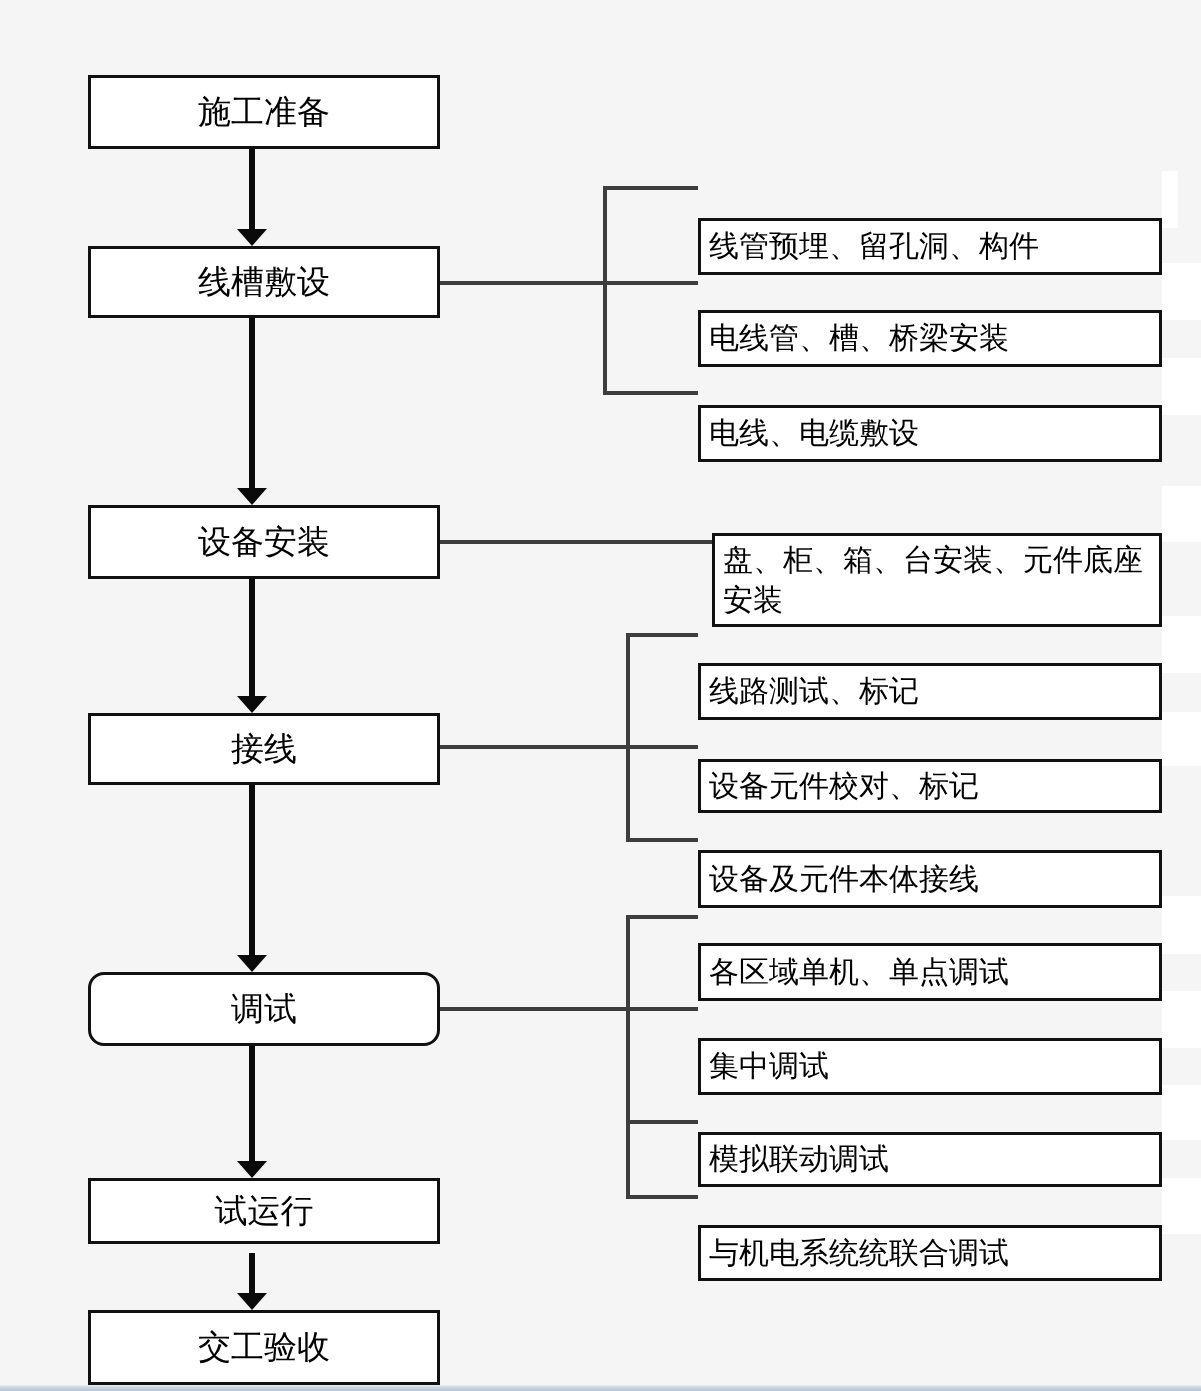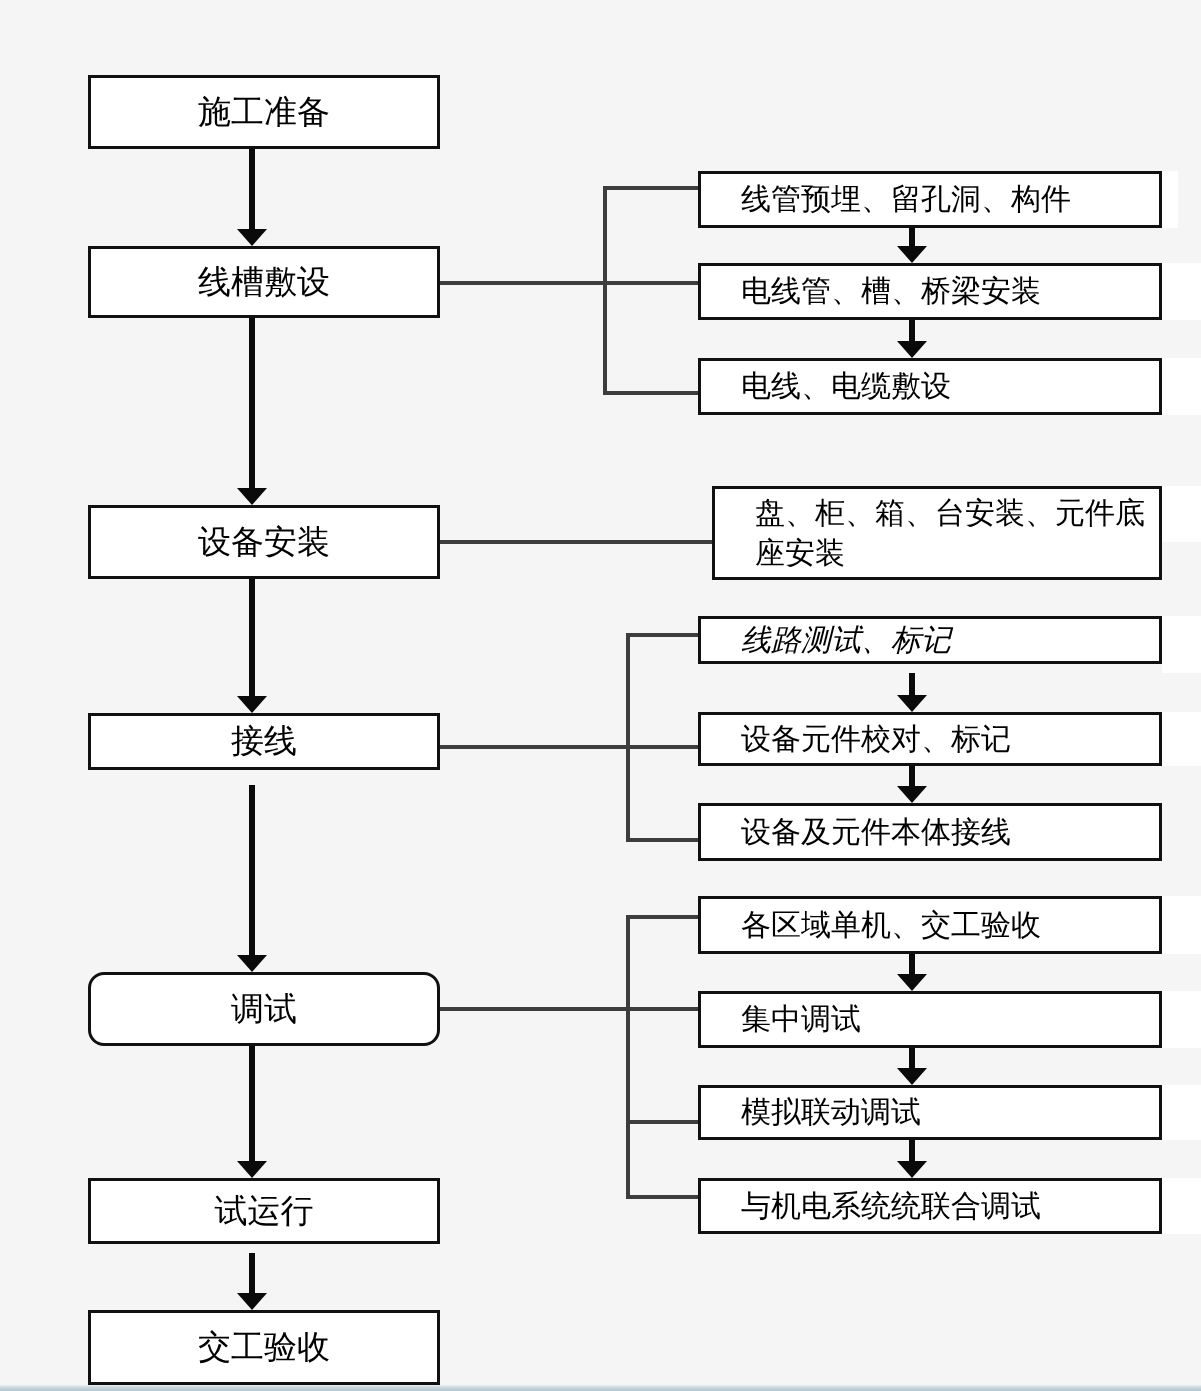--- a/index.html
+++ b/index.html
@@ -21,24 +21,25 @@
     align-items:center;
   }
   .box.main{
     left:88px;width:352px;
     justify-content:center;
     font-size:33px;
   }
   .box.sub{
     left:698px;width:464px;
     justify-content:flex-start;
-    padding-left:40px;
+    padding-left:8px;
     padding-right:10px;
     font-size:30px;
     line-height:1.35;
+    margin-top:47px;
   }
   .box.sub.wide2{
     left:712px;width:450px;
     align-items:center;
   }
   
   .band{
     position:absolute;
     background:#ffffff;
   }
@@ -156,35 +157,35 @@
       <div class="head"></div>
     </div>
   <div class="arrow" style="left:897px;top:1140px;height:38px;">
       <div class="shaft"></div>
       <div class="head"></div>
     </div>
 
   <div class="box main" style="top:75px;height:74px;">施工准备</div>
   <div class="box main" style="top:246px;height:72px;">线槽敷设</div>
   <div class="box main" style="top:505px;height:74px;">设备安装</div>
-  <div class="box main" style="top:713px;height:57px;">接线</div>
+  <div class="box main" style="top:713px;height:72px;">接线</div>
   <div class="box main" style="top:972px;height:74px;border-radius:16px;">调试</div>
   <div class="box main" style="top:1178px;height:66px;">试运行</div>
   <div class="box main" style="top:1310px;height:75px;">交工验收</div>
 
   <div class="box sub" style="top:171px;height:57px;">线管预埋、留孔洞、构件</div>
   <div class="box sub" style="top:263px;height:57px;">电线管、槽、桥梁安装</div>
   <div class="box sub" style="top:358px;height:57px;">电线、电缆敷设</div>
 
   <div class="box sub wide2" style="top:486px;height:94px;">盘、柜、箱、台安装、元件底座安装</div>
 
-  <div class="box sub" style="top:616px;height:48px;font-style:italic;">线路测试、标记</div>
+  <div class="box sub" style="top:616px;height:57px;">线路测试、标记</div>
   <div class="box sub" style="top:712px;height:54px;">设备元件校对、标记</div>
   <div class="box sub" style="top:803px;height:58px;">设备及元件本体接线</div>
 
-  <div class="box sub" style="top:896px;height:58px;">各区域单机、交工验收</div>
+  <div class="box sub" style="top:896px;height:58px;">各区域单机、单点调试</div>
   <div class="box sub" style="top:991px;height:57px;">集中调试</div>
   <div class="box sub" style="top:1085px;height:55px;">模拟联动调试</div>
   <div class="box sub" style="top:1178px;height:56px;">与机电系统统联合调试</div>
 
   <div class="footer-strip"></div>
 
 </div>
 
 </body></html>

